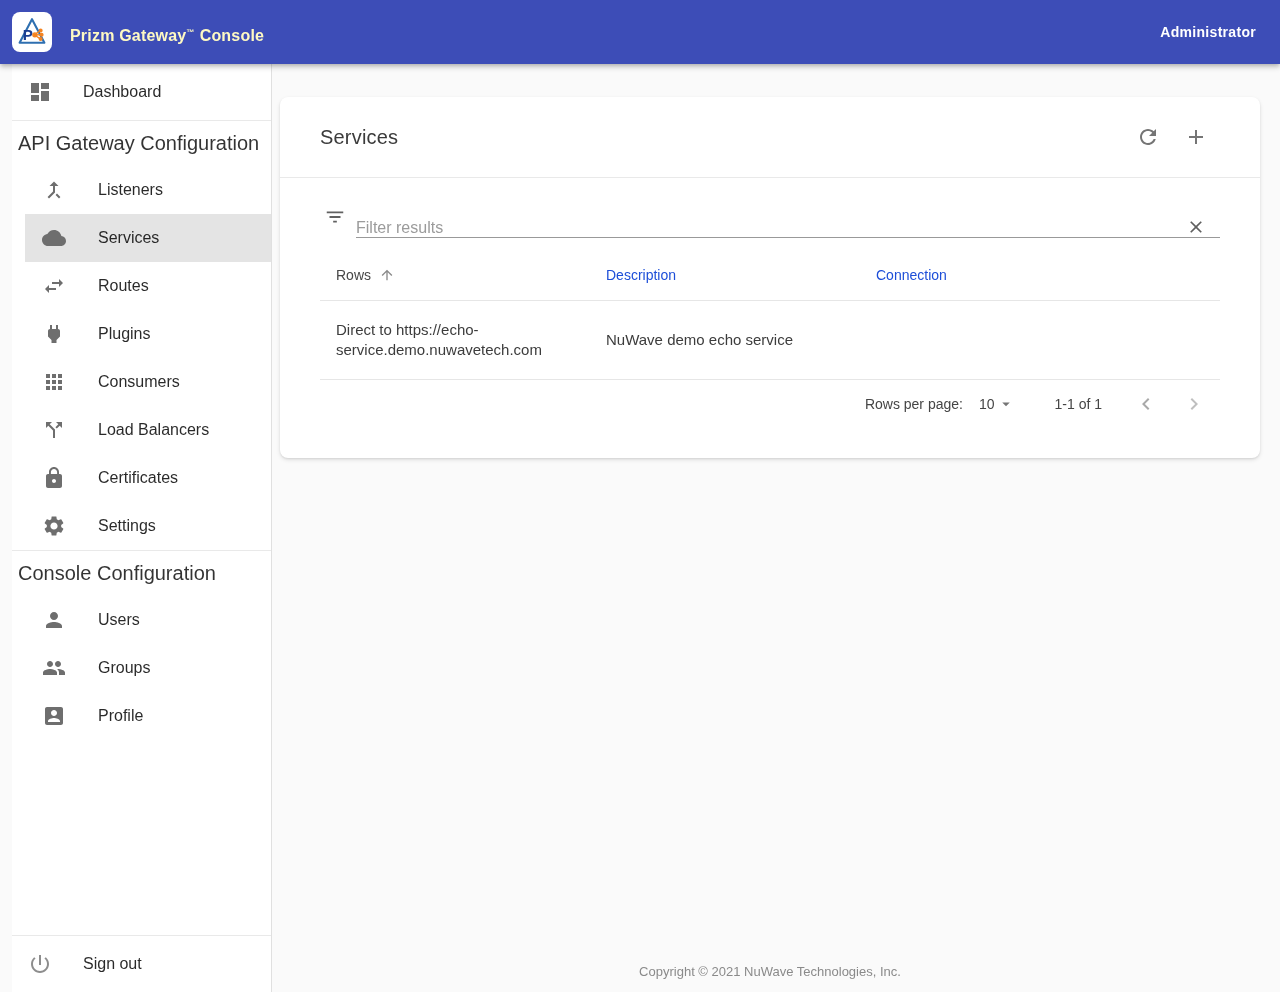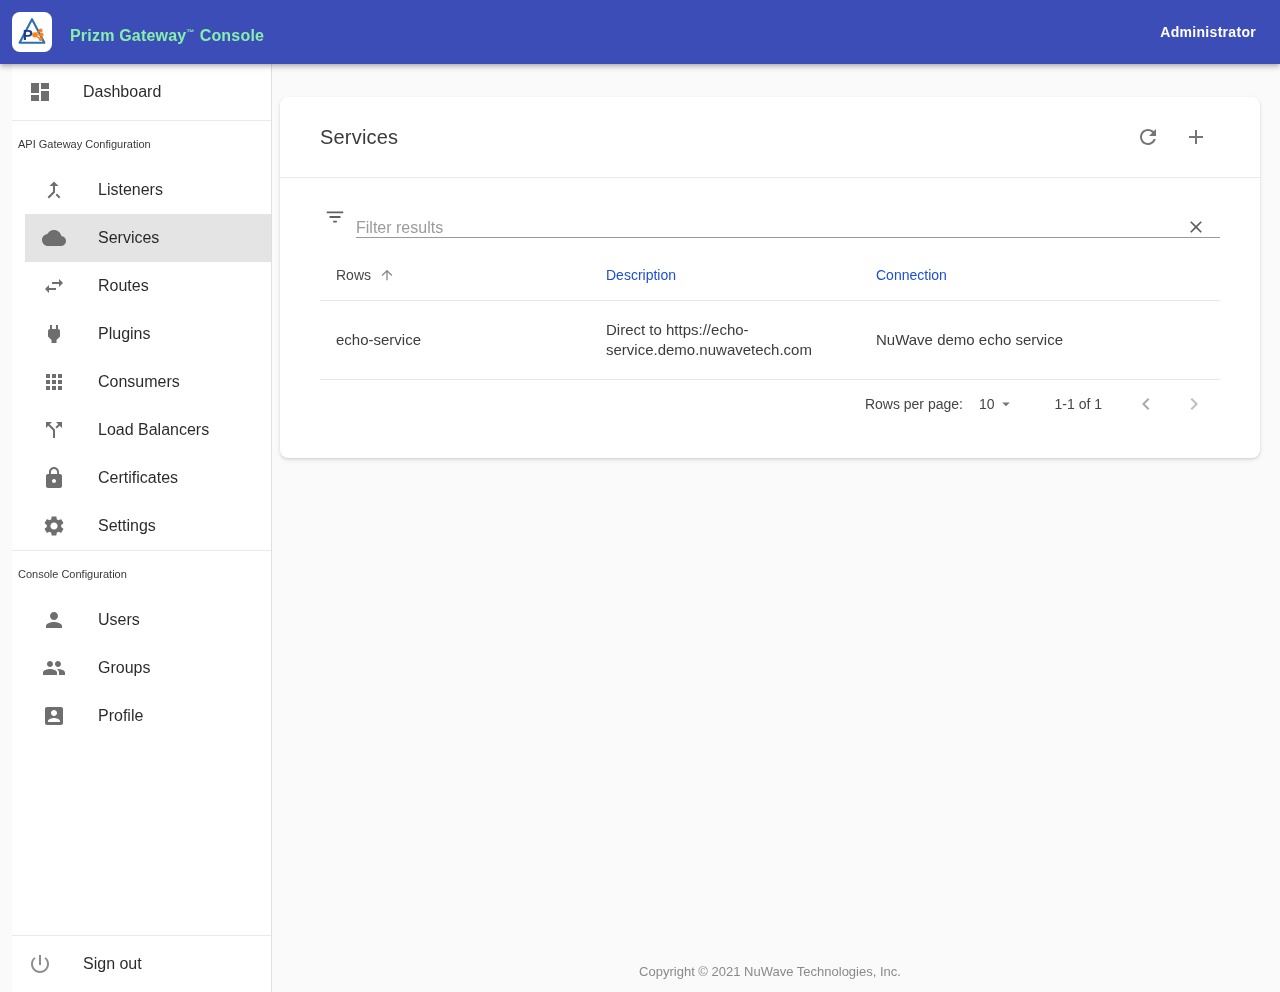--- a/index.html
+++ b/index.html
@@ -5,40 +5,40 @@
   * { margin:0; padding:0; box-sizing:border-box; }
   html,body { width:1280px; height:992px; overflow:hidden;
     font-family:"Liberation Sans", sans-serif; background:#fafafa; color:rgba(0,0,0,.87); }
 
   
   .appbar { position:absolute; top:0; left:0; width:1280px; height:64px;
     background:#3d4db7; display:flex; align-items:center; z-index:20;
     box-shadow:0 2px 4px -1px rgba(0,0,0,.2), 0 4px 5px 0 rgba(0,0,0,.14); }
   .logo { width:40px; height:40px; background:#fff; border-radius:8px; margin-left:12px;
     display:flex; align-items:center; justify-content:center; flex:0 0 auto; }
-  .appbar-title { color:#86efac; font-size:16px; font-weight:700; margin-left:18px; letter-spacing:.2px;margin-top:7px; }
+  .appbar-title { color:#fef9c3; font-size:16px; font-weight:700; margin-left:18px; letter-spacing:.2px;margin-top:7px; }
   .appbar-title sup { font-size:8px; font-weight:700; }
   .appbar-title .console { margin-left:5px; }
   .admin { margin-left:auto; margin-right:24px; color:#fff; font-size:14px; font-weight:700;
     letter-spacing:.3px; cursor:pointer; }
 
   
   .sidebar { position:absolute; top:64px; left:12px; bottom:0; width:260px; background:#fff;
     border-right:1px solid #e0e0e0; display:flex; flex-direction:column; z-index:10; }
   .divider { border-top:1px solid #e9e9e9; height:0; }
   .nav-item { display:flex; align-items:center; height:48px; cursor:pointer; font-size:16px; }
   .nav-item.top { height:56px; }
   .nav-item .icon { width:24px; height:24px; color:#6e6e6e; flex:0 0 auto; }
   .nav-item.top .icon { margin-left:16px; margin-right:31px; }
   .nav-item.sub .icon { margin-left:30px; margin-right:32px; }
   .nav-item .label { color:rgba(0,0,0,.84); }
   .nav-item.selected { background:#e4e4e4; margin-left:13px; }
   .nav-item.selected .icon { margin-left:17px; }
   .section-label { height:45px; display:flex; align-items:center; padding-left:6px;
-    font-size:11px; color:rgba(0,0,0,.80);text-align:center; }
+    font-size:20px; color:rgba(0,0,0,.80);text-align:center; }
   .sidebar-spacer { flex:1; }
   .signout-row { height:66px; }
   .signout-row .icon { color:#8d8d8d; }
   .icon svg { width:100%; height:100%; display:block; }
 
   
   .main { position:absolute; top:64px; left:260px; right:0; bottom:0; }
   .card { position:absolute; top:33px; left:20px; width:980px; background:#fff; border-radius:8px;
     box-shadow:0 2px 4px rgba(0,0,0,.10), 0 1px 2px rgba(0,0,0,.08); padding-bottom:30px; }
   .card-header { height:80px; display:flex; align-items:center; padding:0 52px 0 40px; }
@@ -271,21 +271,20 @@
           <span class="sort-icon">
             <svg viewBox="0 0 24 24" fill="currentColor">
                 <path d="M4 12l1.41 1.41L11 7.83V20h2V7.83l5.58 5.59L20 12l-8-8-8 8z"></path>
               </svg>
           </span>
         </div>
         <div class="th">Description</div>
         <div class="th">Connection</div>
       </div>
       <div class="trow">
-        <div class="td">echo-service</div>
         <div class="td conn">
           <div>Direct to https://echo-service.demo.nuwavetech.com</div>
         </div>
         <div class="td">NuWave demo echo service</div>
       </div>
     </div>
 
     <div class="pagination">
       <span class="pg-label">Rows per page:</span>
       <span class="pg-select">

